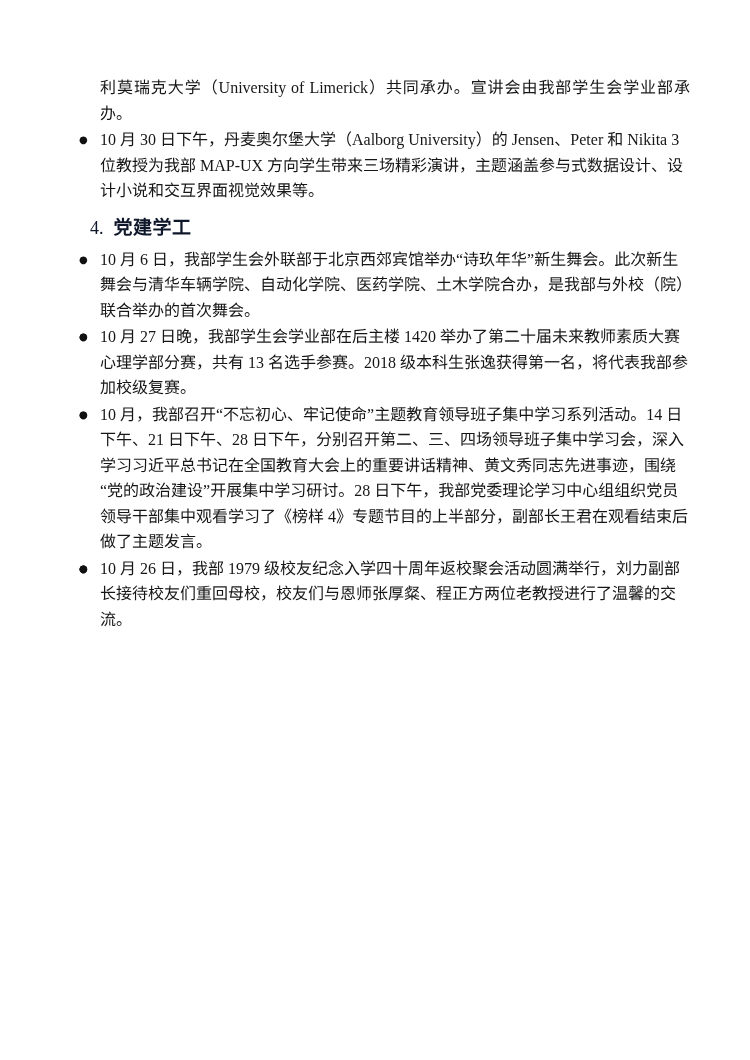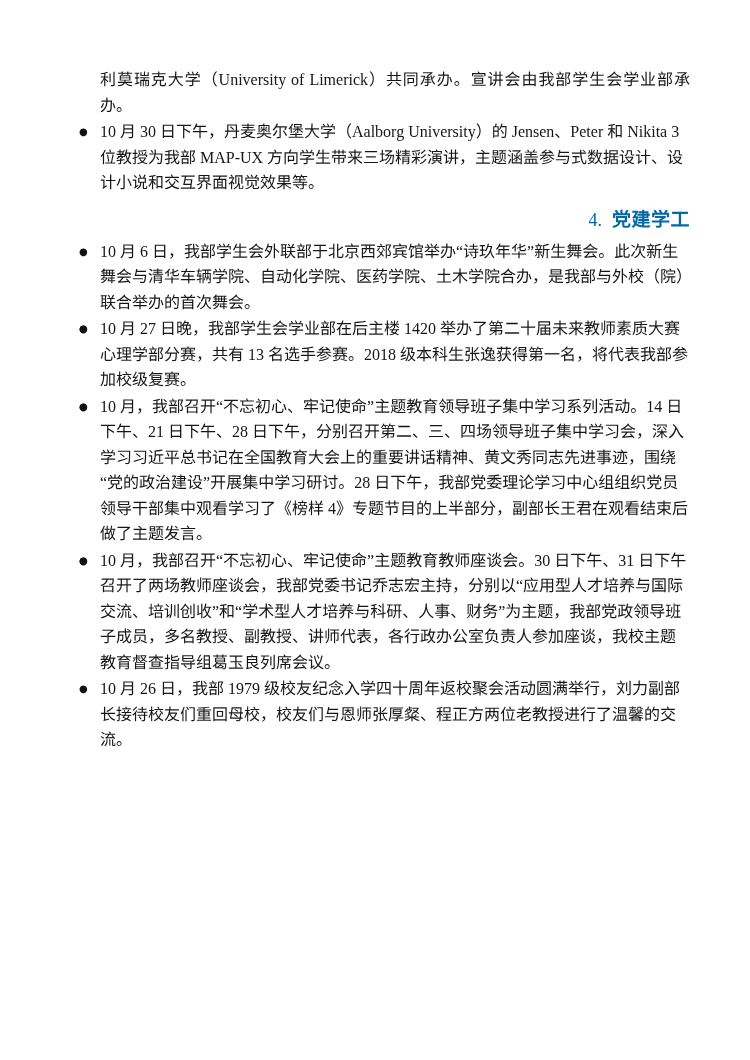--- a/index.html
+++ b/index.html
@@ -23,45 +23,44 @@
   }
   .para, .bullet-text {
     font-size: 16px;
     line-height: 25.5px;
     text-align: justify;
     text-justify: inter-ideograph;
     color: #161616;
   }
   .continuation {
     padding-left: 22px;
-    margin: 8px 0 1px 0;
+    margin: 16px 0 1px 0;
   }
   .bullet {
     position: relative;
     padding-left: 22px;
     margin: 0 0 1px 0;
   }
   .bullet .dot {
     position: absolute;
     left: 1px;
     top: 0;
     font-size: 10px;
     line-height: 25.5px;
     color: #111111;
     font-family: "DejaVu Sans", sans-serif;
   }
   .section-heading {
-    margin: 11px 0 6px 0;
+    margin: 11px 0 6px 12px;
     font-family: "Liberation Sans", "DejaVu Sans", sans-serif;
     font-weight: bold;
     font-size: 19px;
     line-height: 25px;
-    color: #0369a1;
+    color: #0f172a;
     letter-spacing: 0.5px;
-    text-align: right;
   }
   .section-heading .hnum {
     font-family: "Liberation Serif", "DejaVu Serif", serif;
     font-weight: normal;
     font-size: 18px;
     margin-right: 10px;
     letter-spacing: 0;
   }
 </style>
 </head>
@@ -96,21 +95,20 @@
   </div>
   <div class="bullet">
     <span class="dot">●</span>
     <span class="bullet-text">10 月，我部召开“不忘初心、牢记使命”主题教育领导班子集中学习系列活动。14 日下午、21 日下午、28 日下午，分别召开第二、三、四场领导班子集中学习会，深入学习习近平总书记在全国教育大会上的重要讲话精神、黄文秀同志先进事迹，围绕“党的政治建设”开展集中学习研讨。28 日下午，我部党委理论学习中心组组织党员领导干部集中观看学习了《榜样 4》专题节目的上半部分，副部长王君在观看结束后做了主题发言。</span>
   </div>
   <div class="bullet">
     <span class="dot">●</span>
   </div>
   <div class="bullet">
     <span class="dot">●</span>
-    <span class="bullet-text">10 月，我部召开“不忘初心、牢记使命”主题教育教师座谈会。30 日下午、31 日下午召开了两场教师座谈会，我部党委书记乔志宏主持，分别以“应用型人才培养与国际交流、培训创收”和“学术型人才培养与科研、人事、财务”为主题，我部党政领导班子成员，多名教授、副教授、讲师代表，各行政办公室负责人参加座谈，我校主题教育督查指导组葛玉良列席会议。</span>
   </div>
 
 
   <div class="bullet">
     <span class="dot">●</span>
     <span class="bullet-text">10 月 26 日，我部 1979 级校友纪念入学四十周年返校聚会活动圆满举行，刘力副部长接待校友们重回母校，校友们与恩师张厚粲、程正方两位老教授进行了温馨的交流。</span>
   </div>
 
 </div>
 

